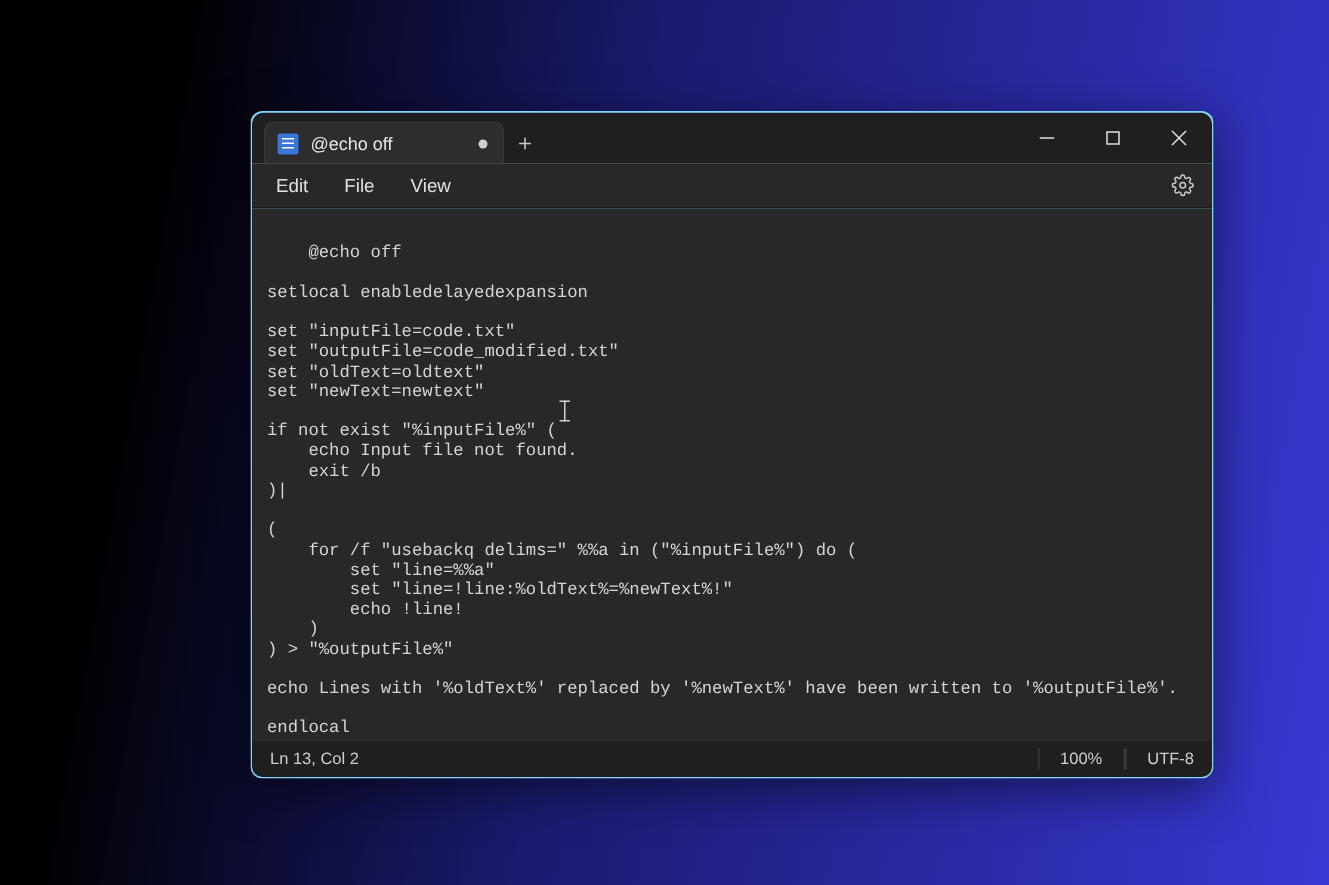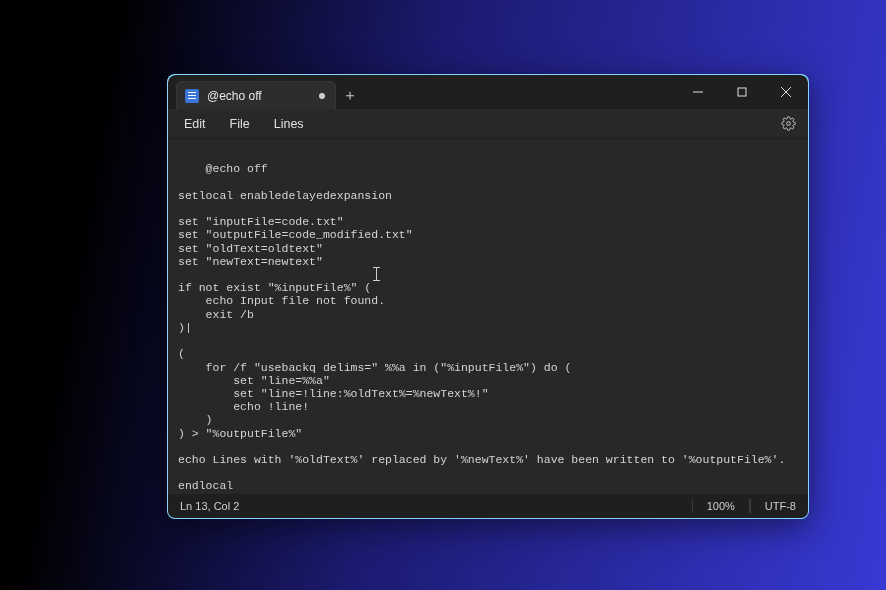--- a/index.html
+++ b/index.html
@@ -209,21 +209,21 @@
             <line x1="0" y1="0" x2="10" y2="10" stroke="currentColor" stroke-width="1"></line>
             <line x1="10" y1="0" x2="0" y2="10" stroke="currentColor" stroke-width="1"></line>
           </svg>
       </div>
     </div>
   </div>
 
   <div class="menubar">
     <div class="menu-item">Edit</div>
     <div class="menu-item">File</div>
-    <div class="menu-item">Lines</div>
+    <div class="menu-item">View</div>
     <div class="menu-spacer"></div>
     <div class="settings-btn">
       <svg viewBox="0 0 24 24" fill="none" stroke="currentColor" stroke-width="1.6">
         <circle cx="12" cy="12" r="3"></circle>
         <path d="M19.4 15a1.7 1.7 0 0 0 .34 1.87l.06.06a2 2 0 1 1-2.83 2.83l-.06-.06a1.7 1.7 0 0 0-1.87-.34 1.7 1.7 0 0 0-1 1.56V21a2 2 0 1 1-4 0v-.09a1.7 1.7 0 0 0-1.11-1.56 1.7 1.7 0 0 0-1.87.34l-.06.06a2 2 0 1 1-2.83-2.83l.06-.06a1.7 1.7 0 0 0 .34-1.87 1.7 1.7 0 0 0-1.56-1H3a2 2 0 1 1 0-4h.09a1.7 1.7 0 0 0 1.56-1.11 1.7 1.7 0 0 0-.34-1.87l-.06-.06a2 2 0 1 1 2.83-2.83l.06.06a1.7 1.7 0 0 0 1.87.34H9a1.7 1.7 0 0 0 1-1.56V3a2 2 0 1 1 4 0v.09a1.7 1.7 0 0 0 1 1.56 1.7 1.7 0 0 0 1.87-.34l.06-.06a2 2 0 1 1 2.83 2.83l-.06.06a1.7 1.7 0 0 0-.34 1.87V9a1.7 1.7 0 0 0 1.56 1H21a2 2 0 1 1 0 4h-.09a1.7 1.7 0 0 0-1.56 1z"></path>
       </svg>
     </div>
   </div>
 
   <div class="editor">

